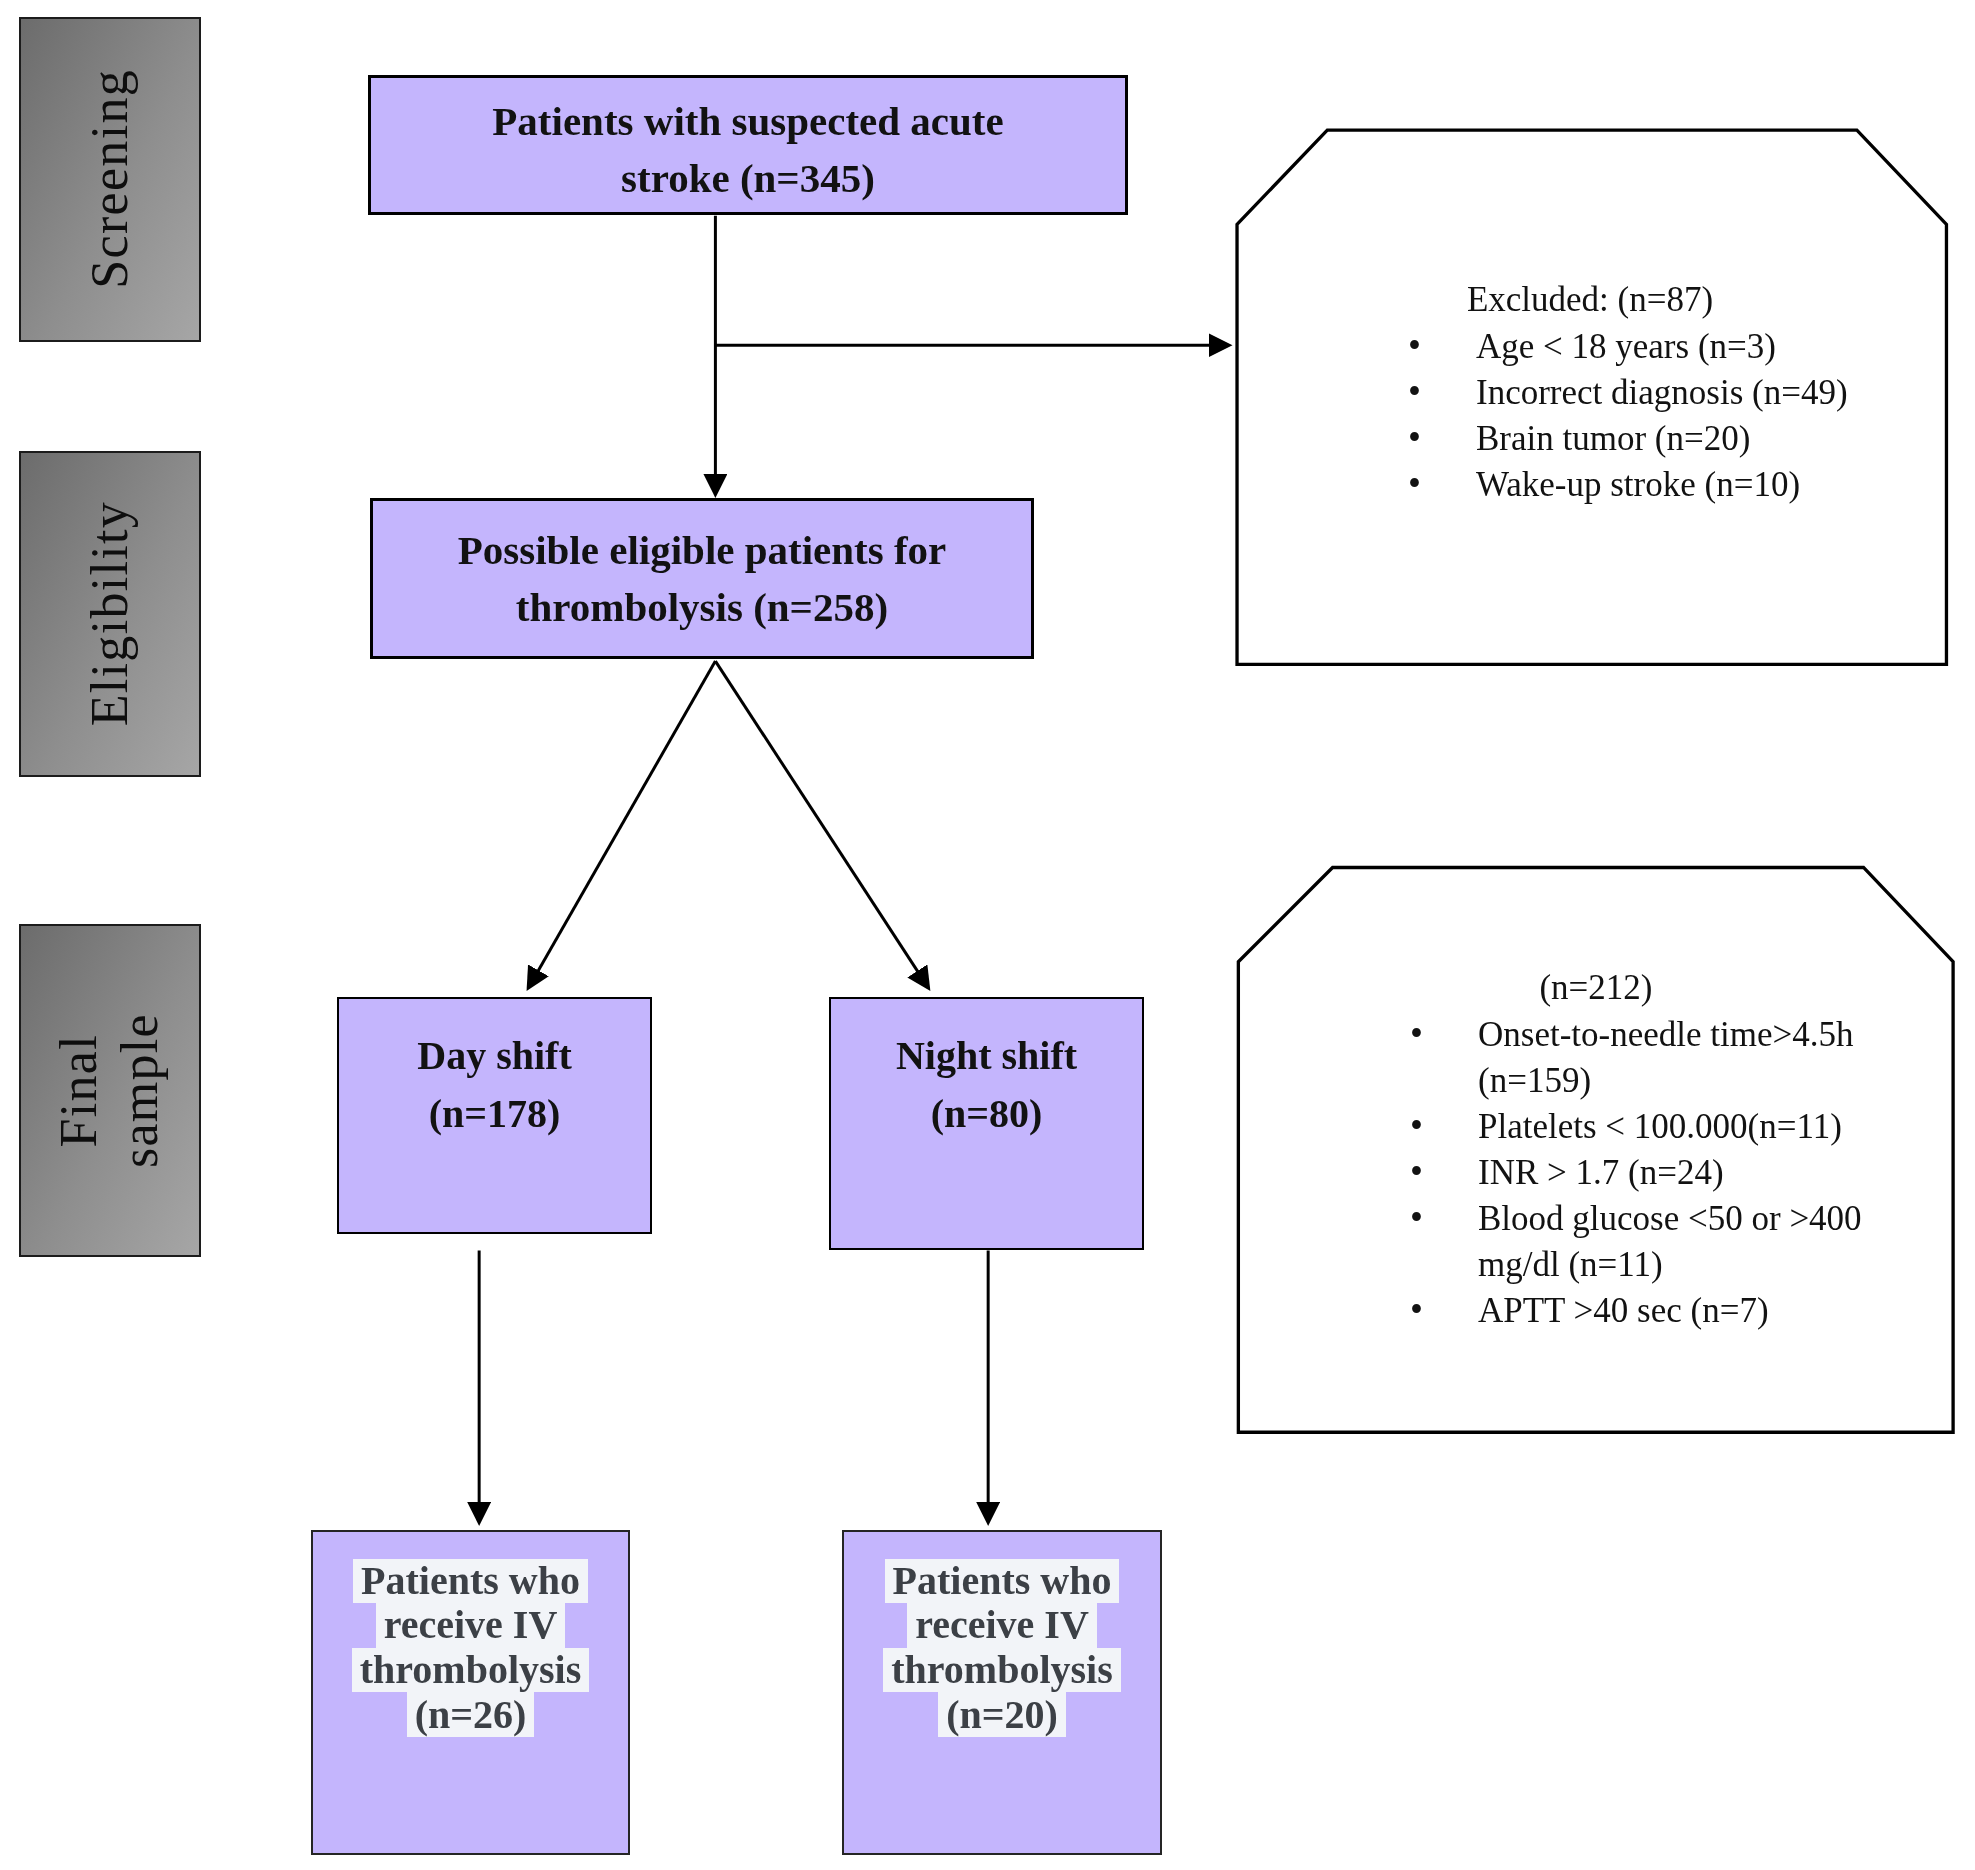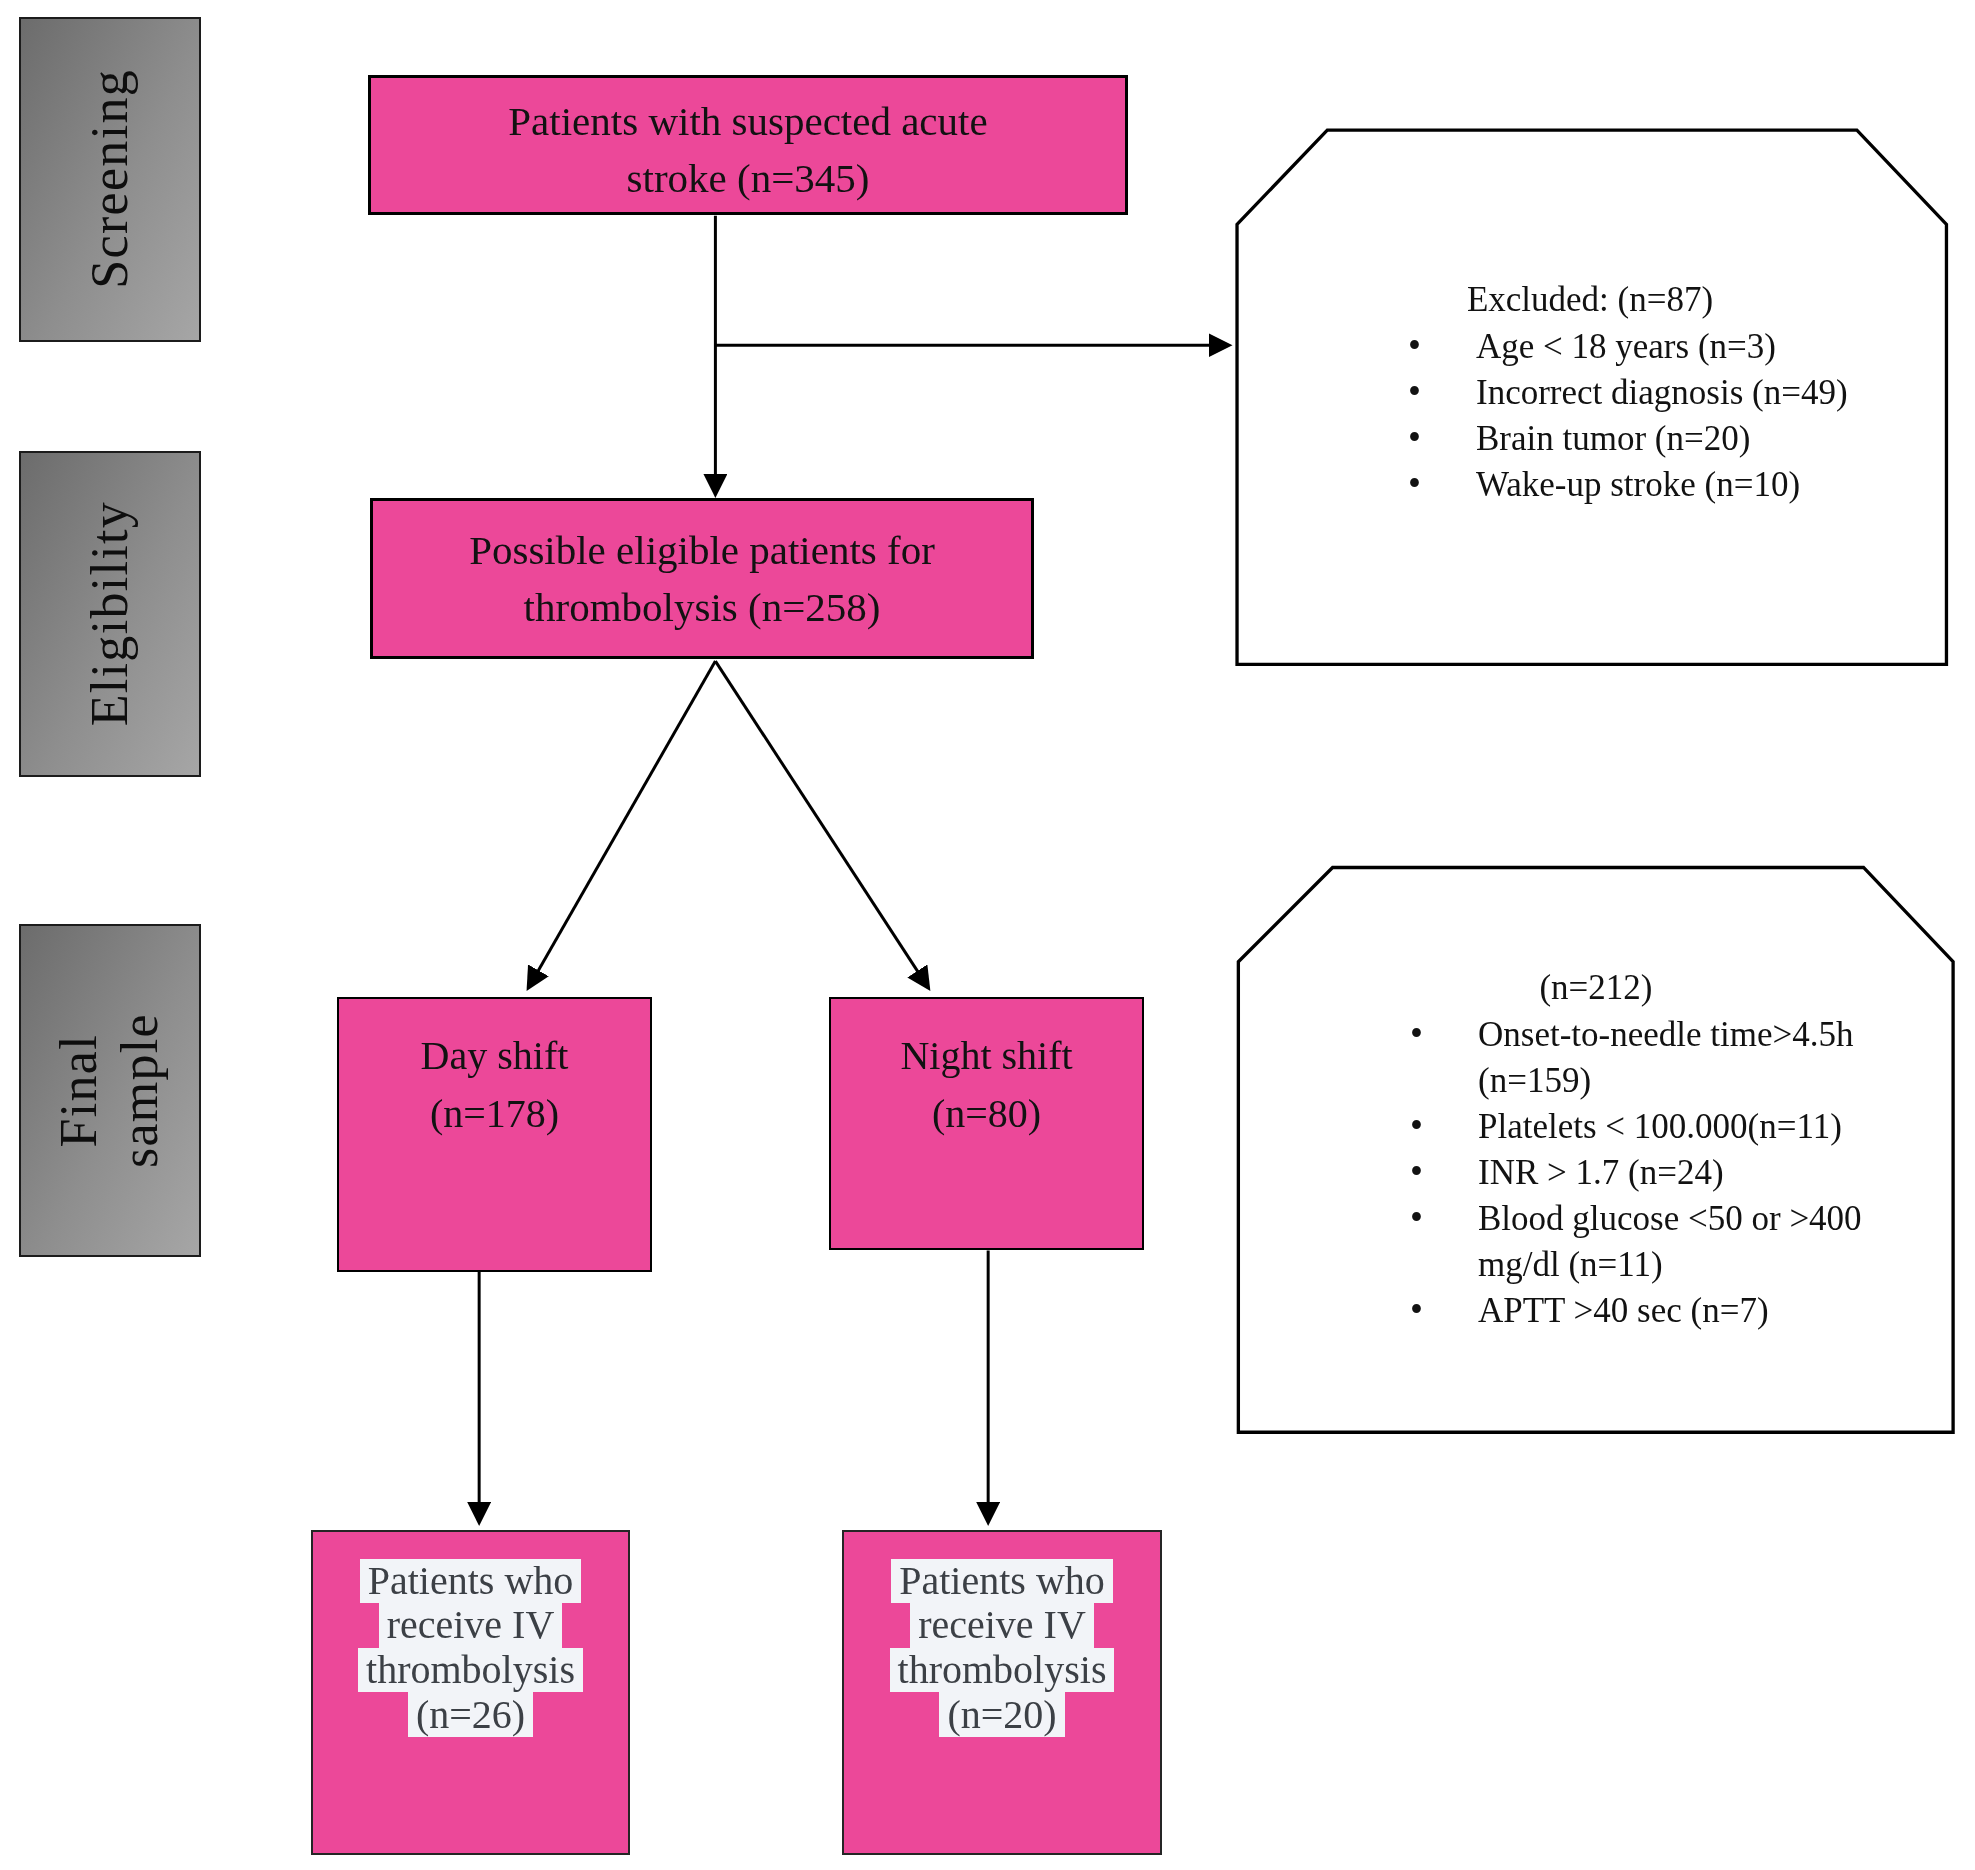--- a/index.html
+++ b/index.html
@@ -17,28 +17,28 @@
     border:2.7px solid #1c1c1c; z-index:2;
     display:flex; flex-direction:row; align-items:center; justify-content:center; gap:6.6px;
   }
   .vline {
     writing-mode:vertical-rl; transform:rotate(180deg);
     font-size:52px; line-height:1.05; letter-spacing:1.3px; color:#0e0e0e; white-space:nowrap;
   }
 
   
   .wbox {
-    position:absolute; background:#ec4899; border:3.3px solid #000000;
-    box-sizing:border-box; text-align:center; z-index:2;
+    position:absolute; background:#c4b5fd; border:3.3px solid #000000;
+    box-sizing:border-box; text-align:center; z-index:2;font-weight:bold;
   }
   .wbox .tline { display:block; }
 
   #box-suspected { left:368px; top:75px; width:760px; height:140px; font-size:41px; line-height:57px; padding-top:14.6px; }
   #box-eligible  { left:370px; top:498px; width:664px; height:161px; font-size:41px; line-height:57px; padding-top:21px; }
-  #box-day       { left:337px;  top:997px; width:315px; height:275px; border-width:2.7px; font-size:40px; line-height:58px; padding-top:28px; }
+  #box-day       { left:337px;  top:997px; width:315px; height:237px; border-width:2.7px; font-size:40px; line-height:58px; padding-top:28px; }
   #box-night     { left:829px; top:997px; width:315px; height:253px; border-width:2.7px; font-size:40px; line-height:58px; padding-top:28px; }
 
   .receive-box {
     border-width:2px; border-color:#252525;
     font-size:40px; line-height:42px; padding-top:26.5px; color:#3c4046;
   }
   #box-day-receive   { left:311px;  top:1530px; width:319px; height:325px; }
   #box-night-receive { left:842px; top:1530px; width:320px; height:325px; }
   .hl { display:inline-block; background:#f2f4f8; padding:1.3px 8px; }
 

